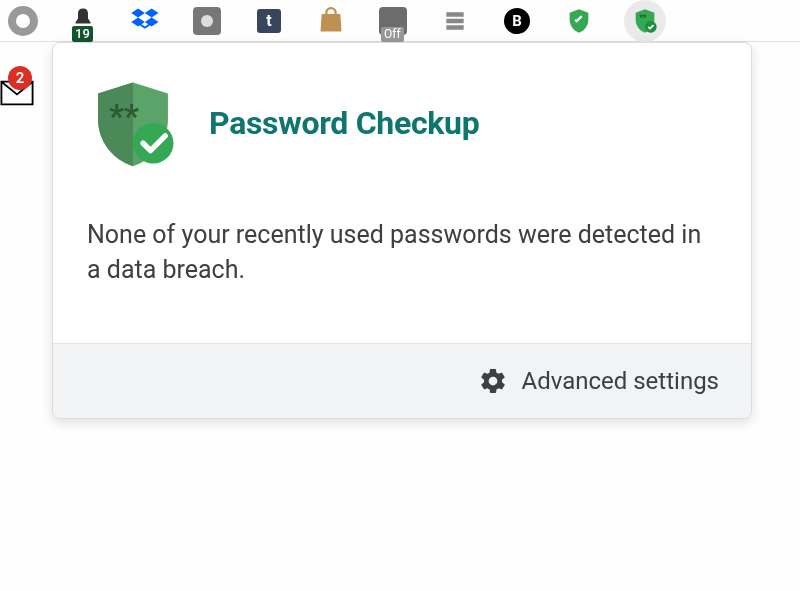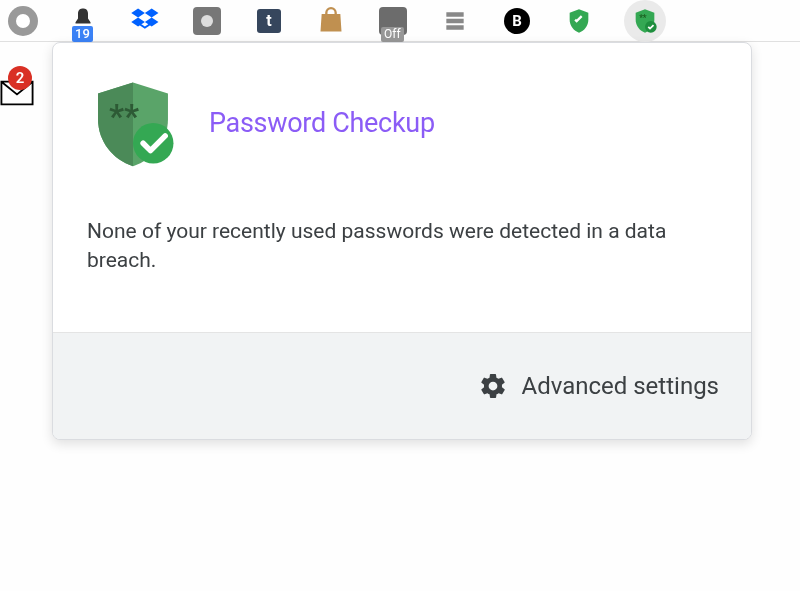--- a/index.html
+++ b/index.html
@@ -27,21 +27,21 @@
       align-items: center;
       justify-content: center;
       position: relative;
       flex-shrink: 0;
     }
     .ext-icon.circle-gray { background: #999; border-radius: 50%; width: 30px; height: 30px; }
     .ext-icon.circle-gray::after { content:""; width:14px; height:14px; background:#fff; border-radius:50%; }
     .ext-notify svg { display:block; }
     .ext-badge-19 {
       position: absolute; bottom: -4px; left: 6px;
-      background: #3b82f6; color: #fff; font-size: 13px;
+      background: #14532d; color: #fff; font-size: 13px;
       padding: 0 3px; border-radius: 2px; font-weight: 500;
       line-height: 16px;
     }
     .dropbox-icon svg { display:block; }
     .grey-box { background:#777; width:28px; height:28px; border-radius:4px; display:flex;align-items:center;justify-content:center;}
     .grey-box::after{content:"";width:12px;height:12px;background:#ddd;border-radius:50%;}
     .tumblr-box { background:#36465d; width:24px; height:24px; border-radius:3px; color:#fff; display:flex;align-items:center;justify-content:center;font-weight:bold;font-size:16px;}
     .bag-icon svg{display:block;}
     .off-icon { background:#6c6c6c; width:28px; height:28px; border-radius:4px;}
     .off-badge { position:absolute; bottom:-4px; left:5px; background:#979797; color:#fff; font-size:12px; padding:0 3px; border-radius:2px; line-height:15px;}
@@ -76,40 +76,40 @@
     }
     .card {
       padding: 34px 34px 28px 34px;
     }
     .card-header {
       display:flex; align-items:center; gap: 30px;
       margin-bottom: 48px;
     }
     .card-header-icon svg { display:block; }
     .card-title {
-      font-size: 27px;
-      font-weight: 400;
-      color:#8b5cf6;
+      font-size: 32px;
+      font-weight: 700;
+      color:#0f766e;
       letter-spacing: -0.3px;
     }
     .card-body {
-      font-size: 21px;
+      font-size: 25px;
       color:#3c4043;
       line-height: 1.4;
       margin-bottom: 28px;
     }
     .learn-more {
       font-size: 27px;
       color:#1a73e8;
       text-decoration:none;
       display:inline-block;
     }
     .footer {
       background:#f1f3f4;
-      padding: 38px 32px;
+      padding: 22px 32px;
       display:flex;
       justify-content:flex-end;
       align-items:center;
       gap:14px;
       border-top:1px solid #e4e4e4;
     }
     .footer-label {
       font-size:24px;
       color:#3c4043;
     }

